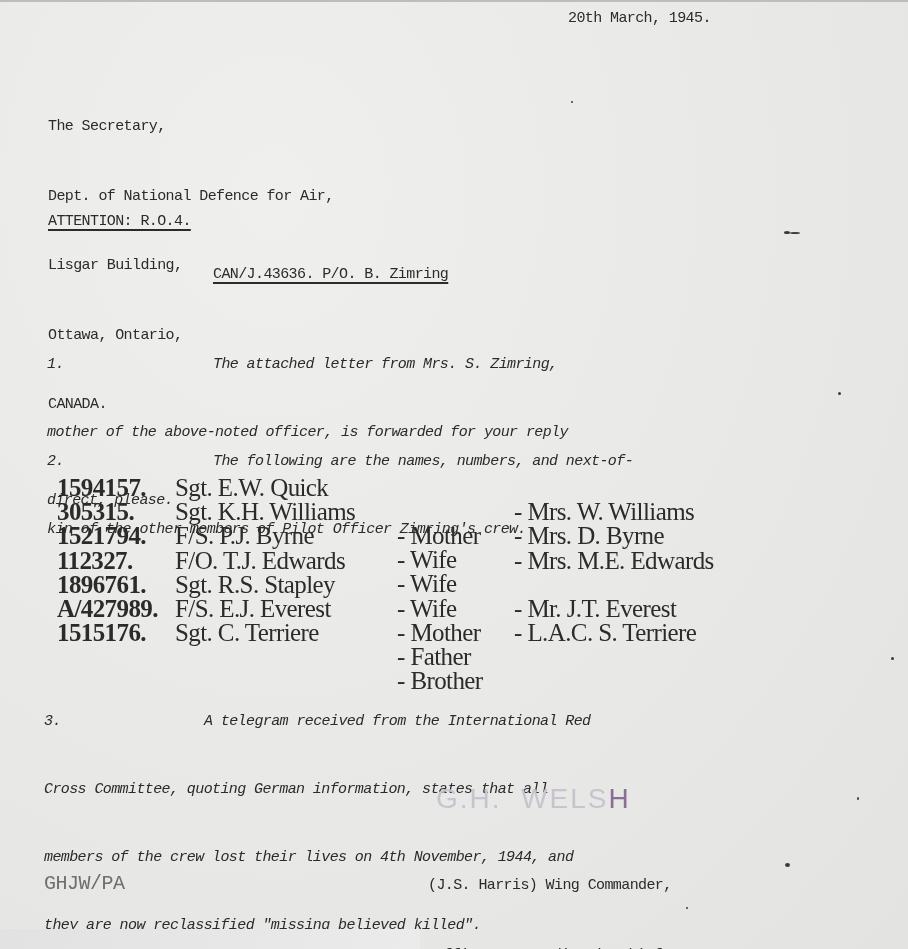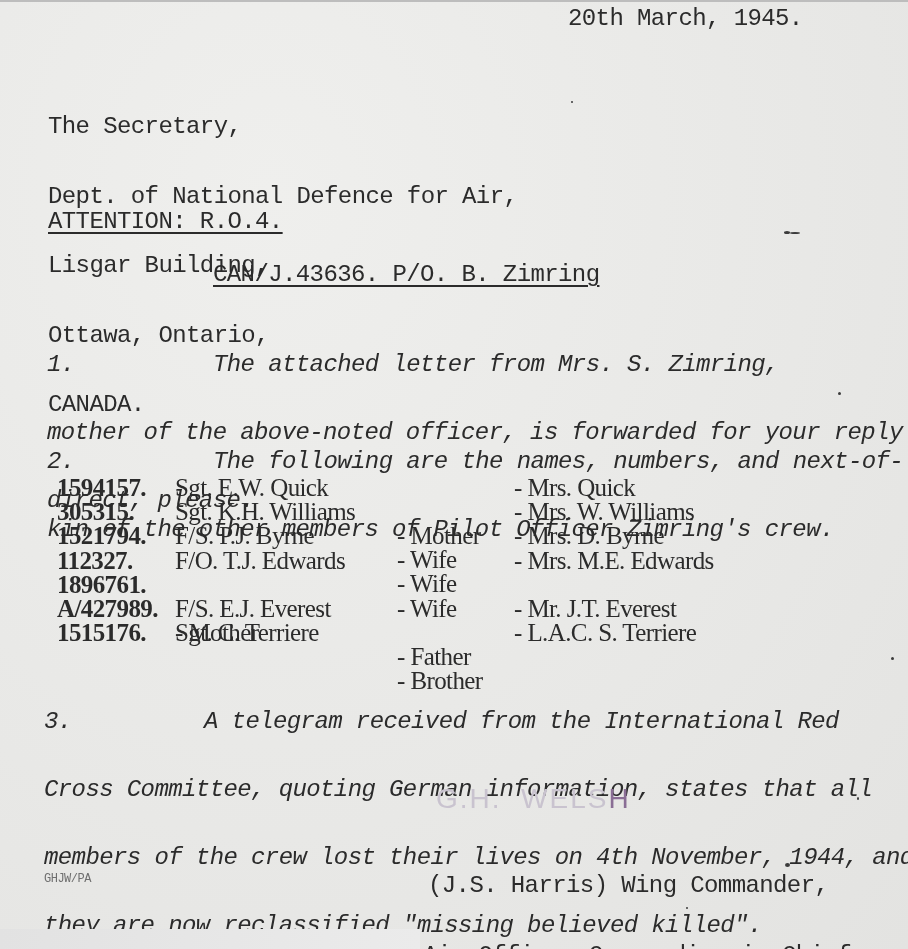--- a/index.html
+++ b/index.html
@@ -18,21 +18,21 @@
       left: 0; top: 0;
       width: 908px; height: 949px;
       background:
         radial-gradient(ellipse at 30% 20%, #efefed 0%, #e8e8e6 60%, #e3e3e1 100%);
       border-top: 2px solid #bdbdbd;
       box-sizing: border-box;
     }
     .typed {
       position: absolute;
       font-family: "Liberation Mono", "DejaVu Sans Mono", monospace;
-      font-size: 24px;
+      font-size: 15px;
       color: #2b2b2b;
       white-space: pre;
       letter-spacing: -0.6px;
       line-height: 23px;
     }
     .date { left: 568px; top: 5px; }
     .address { left: 48px; top: 67px; }
     .address div { height: 23.5px; }
     .attention {
       left: 48px; top: 208px;
@@ -78,21 +78,21 @@
       white-space: pre;
     }
     .stamp .strong { color: #8a6e95; }
 
     .signature { left: 368px; top: 826px; }
     .signature .line { height: 24px; }
     .refcode {
       position: absolute;
       left: 44px; top: 870px;
       font-family: "Liberation Mono", "DejaVu Sans Mono", monospace;
-      font-size: 12px;
+      font-size: 20px;
       color: #6f6f6f;
       letter-spacing: -0.5px;
       white-space: pre;
     }
     .speck {
       position: absolute;
       background: #3b3b3b;
       border-radius: 50%;
     }
     .bottom-shade {
@@ -130,21 +130,20 @@
   <div class="typed para p2">
     <div class="line"><span class="indent-num">2.</span><span>The following are the names, numbers, and next-of-</span></div>
     <div class="line">kin of the other members of Pilot Officer Zimring's crew.</div>
   </div>
 
   <div class="crew">
     <div class="crew-row">
       <span class="num">1594157.</span>
       <span class="name">Sgt. E.W. Quick</span>
       <span class="rel">- Mother</span>
-      <span class="kin">- Mrs. Quick</span>
     </div>
     <div class="crew-row">
       <span class="num">305315.</span>
       <span class="name">Sgt. K.H. Williams</span>
       <span class="rel">- Wife</span>
       <span class="kin">- Mrs. W. Williams</span>
     </div>
     <div class="crew-row">
       <span class="num">1521794.</span>
       <span class="name">F/S. P.J. Byrne</span>
@@ -152,20 +151,21 @@
       <span class="kin">- Mrs. D. Byrne</span>
     </div>
     <div class="crew-row">
       <span class="num">112327.</span>
       <span class="name">F/O. T.J. Edwards</span>
       <span class="rel">- Wife</span>
       <span class="kin">- Mrs. M.E. Edwards</span>
     </div>
     <div class="crew-row">
       <span class="num">1896761.</span>
+      <span class="name">Sgt. R.S. Stapley</span>
       <span class="rel">- Mother</span>
     </div>
     <div class="crew-row">
       <span class="num">A/427989.</span>
       <span class="name">F/S. E.J. Everest</span>
       <span class="rel">- Father</span>
       <span class="kin">- Mr. J.T. Everest</span>
     </div>
     <div class="crew-row">
       <span class="num">1515176.</span>

